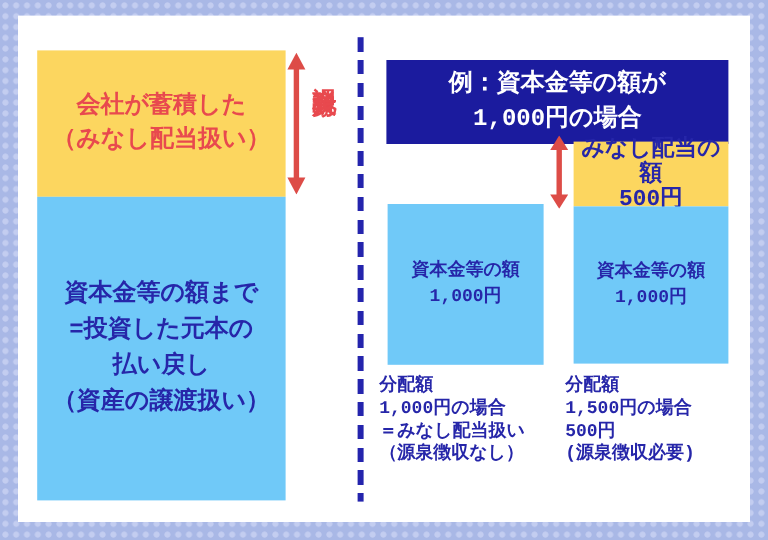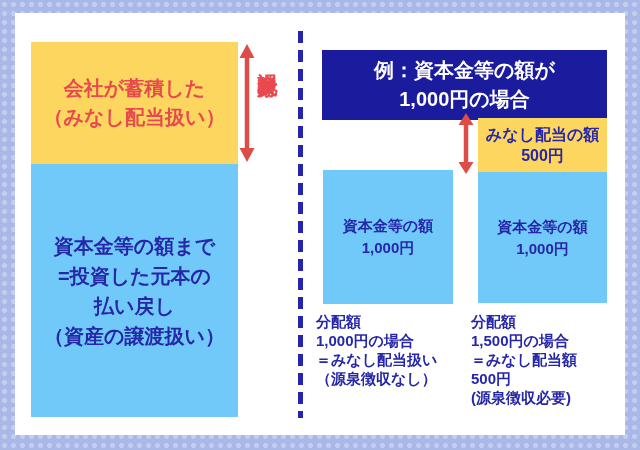--- a/index.html
+++ b/index.html
@@ -1,21 +1,21 @@
 <!DOCTYPE html>
 <html><head>
 <meta charset="utf-8">
 <style>
   html,body{margin:0;padding:0;background:#fff;}
   .frame{
     position:relative;width:640px;height:450px;overflow:hidden;
     background-color:#a9b8e6;
     background-image:radial-gradient(circle,#c3cdf0 2.2px,rgba(195,205,240,0) 2.9px);
     background-size:9px 9px;
-    font-family:Liberation Sans, sans-serif;
+    font-family:Liberation Mono, monospace;
   }
   .canvas{position:absolute;left:15px;top:13px;width:610px;height:422px;background:#ffffff;}
   .abs{position:absolute;}
   .box{
     position:absolute;display:flex;flex-direction:column;
     justify-content:center;align-items:center;text-align:center;font-weight:600;
   }
   .yellow{background:#fcd65f;}
   .blue{background:#70c9f8;}
   .navy{background:#1b1b9e;}
@@ -31,21 +31,21 @@
     writing-mode:vertical-rl;text-orientation:upright;
     font-size:20px;line-height:20px;letter-spacing:2px;font-weight:600;color:#e8494e;
   }
   .dashed-line{
     left:298px;top:31px;width:5px;height:387px;
     background:repeating-linear-gradient(to bottom,#2424ad 0 12px,rgba(0,0,0,0) 12px 19px);
   }
 
   .ex-header{left:322px;top:38px;width:285px;height:70px;font-size:20px;line-height:29px;margin-top:12px;}
   .col1-blue{left:323px;top:170px;width:130px;height:134px;font-size:15px;line-height:22px;}
-  .col2-yellow{left:478px;top:118px;width:129px;height:54px;font-size:16px;line-height:21px;}
+  .col2-yellow{left:478px;top:118px;width:129px;height:54px;font-size:19px;line-height:21px;}
   .col2-blue{left:478px;top:172px;width:129px;height:131px;font-size:15px;line-height:22px;}
 
   .caption{
     position:absolute;text-align:left;font-weight:600;
     font-size:15px;line-height:19px;color:#2626a9;
   }
   .col1-caption{left:316px;top:312px;width:144px;}
   .col2-caption{left:471px;top:312px;width:144px;}
 
   .arrow-svg{position:absolute;display:block;}
@@ -109,17 +109,16 @@
   <div class="caption col1-caption">
     <div>分配額</div>
     <div>1,000円の場合</div>
     <div>＝みなし配当扱い</div>
     <div>（源泉徴収なし）</div>
   </div>
 
   <div class="caption col2-caption">
     <div>分配額</div>
     <div>1,500円の場合</div>
-    <div>＝みなし配当額</div>
     <div>500円</div>
     <div>(源泉徴収必要)</div>
   </div>
 </div>
 
 </body></html>

